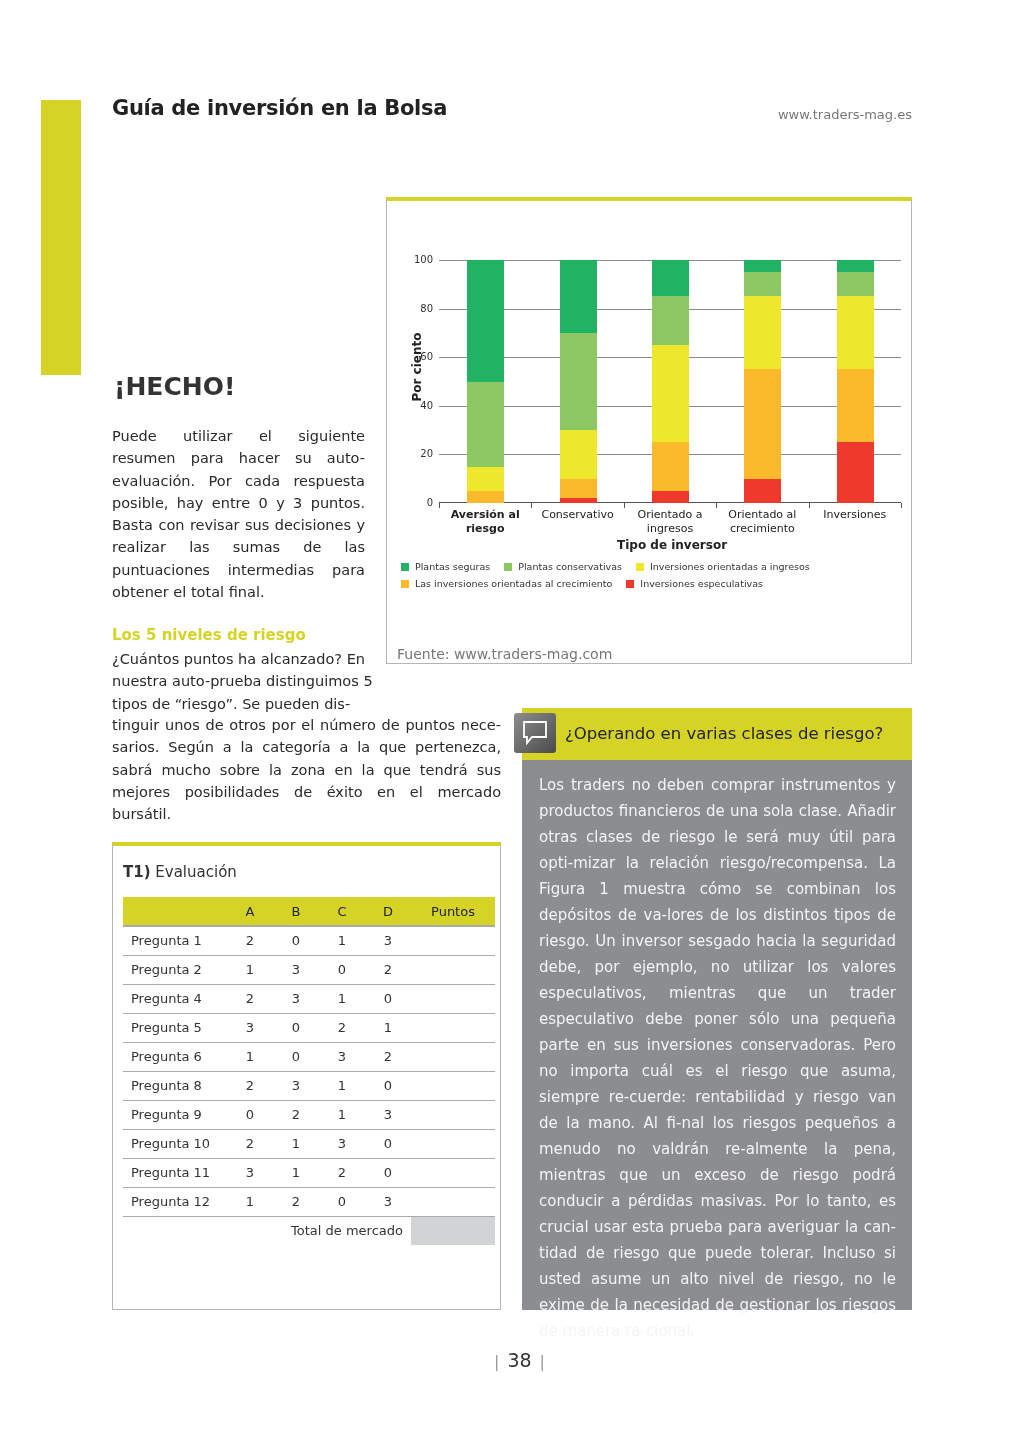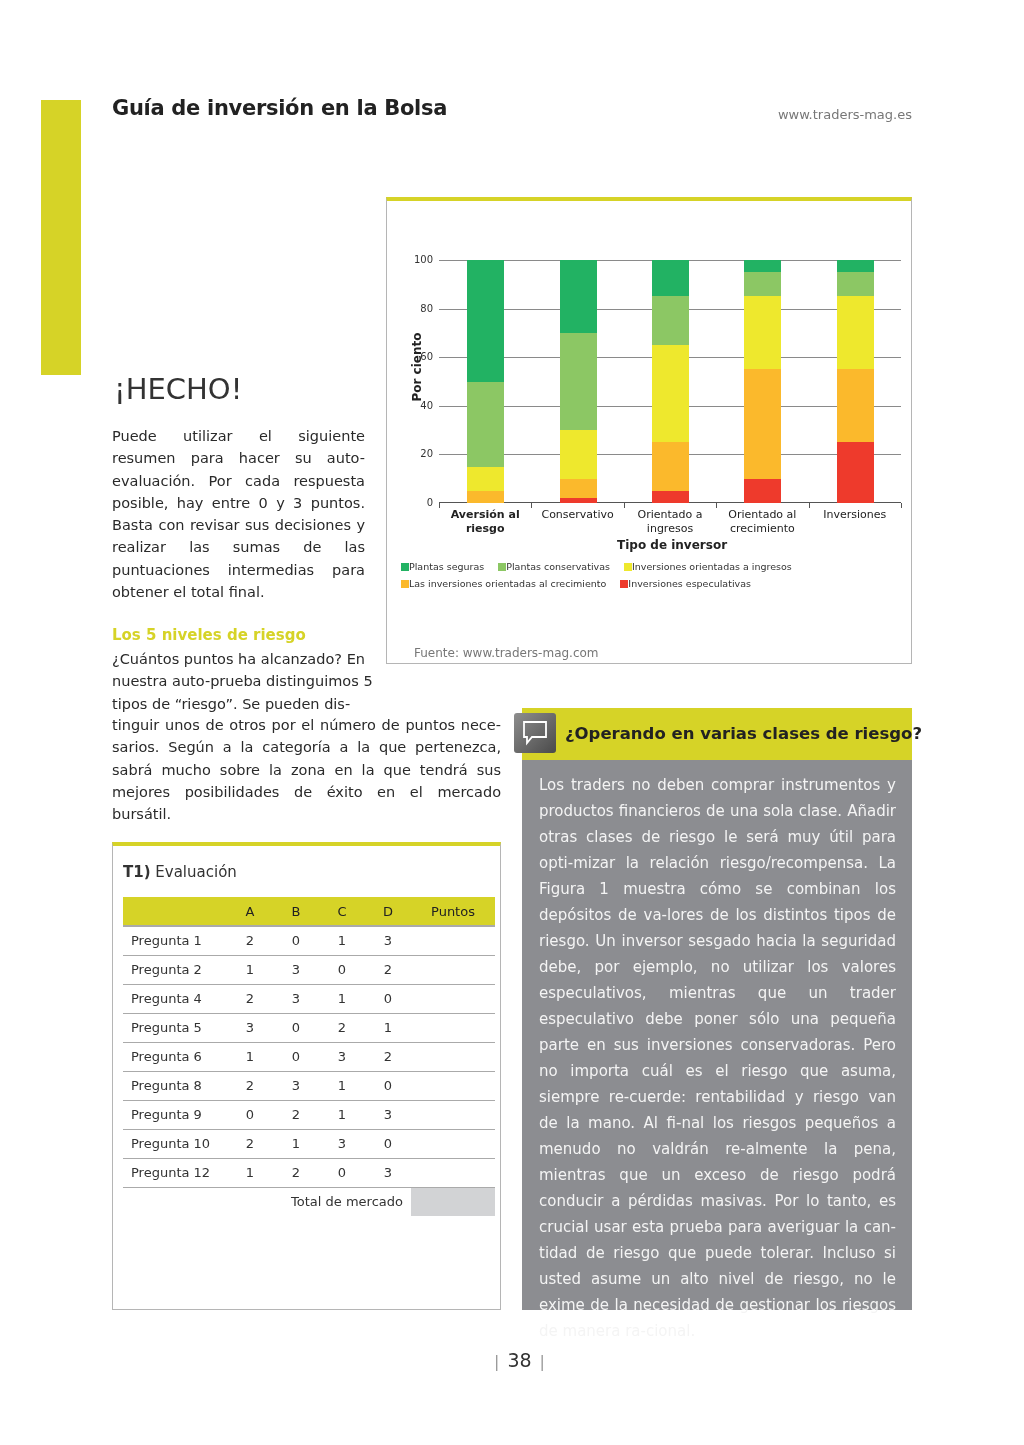--- a/index.html
+++ b/index.html
@@ -17,27 +17,27 @@
   .ytick { position: absolute; left: -36px; width: 30px; text-align: right; font-size: 10px; color: #333; }
   .ylabel { position: absolute; left: -62px; top: 100px; transform: rotate(-90deg); transform-origin: center; font-size: 12px; font-weight: bold; color: #222; width: 80px; text-align: center; }
   .axis-x { position: absolute; left: 0; bottom: 0; width: 100%; height: 1px; background: #555; }
   .xtick { position: absolute; bottom: -5px; width: 1px; height: 5px; background: #555; }
   .bar { position: absolute; bottom: 0; width: 37px; display: flex; flex-direction: column-reverse; height: 100%; }
   .seg { width: 100%; }
   .xcat { position: absolute; top: 248px; width: 100px; text-align: center; font-size: 11px; line-height: 14px; color: #222; }
   .xlabel { position: absolute; left: 230px; top: 337px; font-size: 12px; font-weight: bold; color: #222; }
   .legend { position: absolute; left: 14px; top: 360px; width: 500px; font-size: 9.5px; color: #333; }
   .legend-row { display: flex; gap: 14px; margin-bottom: 6px; }
-  .legend-item { display: flex; align-items: center; gap: 0; }
+  .legend-item { display: flex; align-items: center; gap: 6px; }
   .swatch { width: 8px; height: 8px; display: inline-block; }
   .caption { position: absolute; left: 10px; top: 405px; width: 508px; font-size: 13px; line-height: 18px; color: #444; }
-  .source { position: absolute; left: 10px; top: 445px; font-size: 12px; color: #777; margin-left: 17px; }
-
-  
-  .hecho-title { position: absolute; left: 114px; top: 372px; font-size: 29px; color: #333; font-weight: normal; }
+  .source { position: absolute; left: 10px; top: 445px; font-size: 14px; color: #777; }
+
+  
+  .hecho-title { position: absolute; left: 114px; top: 372px; font-size: 25px; color: #333; font-weight: bold; }
   .hecho-text { position: absolute; left: 112px; top: 425px; width: 253px; font-size: 14.5px; line-height: 22.3px; text-align: justify; color: #2a2a2a; }
   .levels-heading { position: absolute; left: 112px; top: 626px; font-size: 15px; font-weight: bold; color: #d6d327; }
   .levels-text-a { position: absolute; left: 112px; top: 648px; width: 262px; font-size: 14.5px; line-height: 22.3px; color: #2a2a2a; }
   .levels-text-b { position: absolute; left: 112px; top: 714px; width: 389px; font-size: 14.5px; line-height: 22.3px; text-align: justify; text-align-last: left; color: #2a2a2a; }
 
   
   .table-box { position: absolute; left: 112px; top: 842px; width: 389px; height: 468px; border: 1px solid #b5b5b5; border-top: 4px solid #d6d327; }
   .table-title { position: absolute; left: 10px; top: 17px; font-size: 15px; color: #333; }
   .table-title b { font-weight: bold; }
   table { position: absolute; left: 10px; top: 51px; width: 372px; border-collapse: collapse; font-size: 13px; color: #333; }
@@ -47,21 +47,21 @@
   td.q { text-align: left; padding-left: 8px; width: 104px; }
   td.v { width: 46px; }
   tr.total td { border-bottom: none; }
   td.total-label { text-align: right; padding-right: 8px; }
   td.total-cell { background: #d2d3d5; }
 
   
   .side-header { position: absolute; left: 522px; top: 708px; width: 390px; height: 52px; background: #d6d327; }
   .side-icon { position: absolute; left: 514px; top: 713px; width: 42px; height: 40px; background: linear-gradient(135deg, #8e8e8e, #4a4a4a); border-radius: 3px; }
   .side-icon svg { position: absolute; left: 8px; top: 7px; }
-  .side-title { position: absolute; left: 565px; top: 724px; font-size: 16.5px; font-weight: bold; color: #222; }
+  .side-title { position: absolute; left: 565px; top: 724px; font-size: 16.5px; font-weight: normal; color: #222; }
   .side-body { position: absolute; left: 522px; top: 760px; width: 390px; height: 550px; background: #8c8d91; }
   .side-text { position: absolute; left: 17px; top: 12px; width: 357px; font-size: 15px; line-height: 26px; color: #f4f4f4; text-align: justify; }
 
   .page-num { position: absolute; left: 486px; top: 1349px; font-size: 19px; color: #333; }
   .page-num .sep { color: #999; font-size: 16px; padding: 0 8px; }
 </style>
 </head>
 <body>
 
 <div class="accent-bar"></div>
@@ -238,20 +238,28 @@
         </tr>
         <tr>
           <td class="q">Pregunta 10</td>
           <td class="v">2</td>
           <td class="v">1</td>
           <td class="v">3</td>
           <td class="v">0</td>
           <td></td>
         </tr>
         <tr>
+          <td class="q">Pregunta 11</td>
+          <td class="v">3</td>
+          <td class="v">1</td>
+          <td class="v">2</td>
+          <td class="v">0</td>
+          <td></td>
+        </tr>
+        <tr>
           <td class="q">Pregunta 12</td>
           <td class="v">1</td>
           <td class="v">2</td>
           <td class="v">0</td>
           <td class="v">3</td>
           <td></td>
         </tr>
         <tr class="total">
           <td colspan="5" class="total-label">Total de mercado</td>
           <td class="total-cell"></td>

